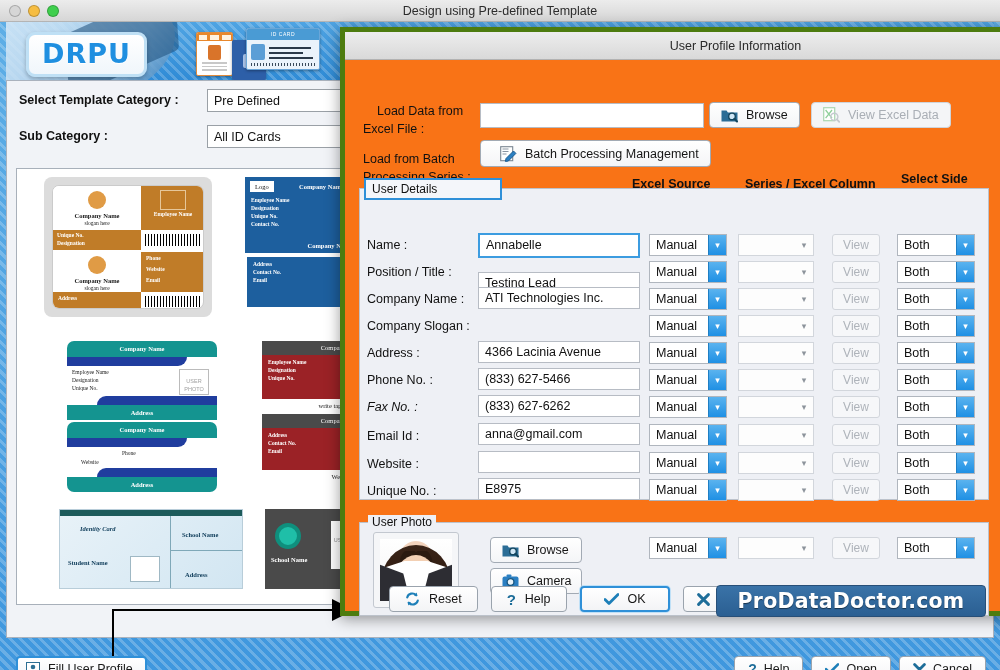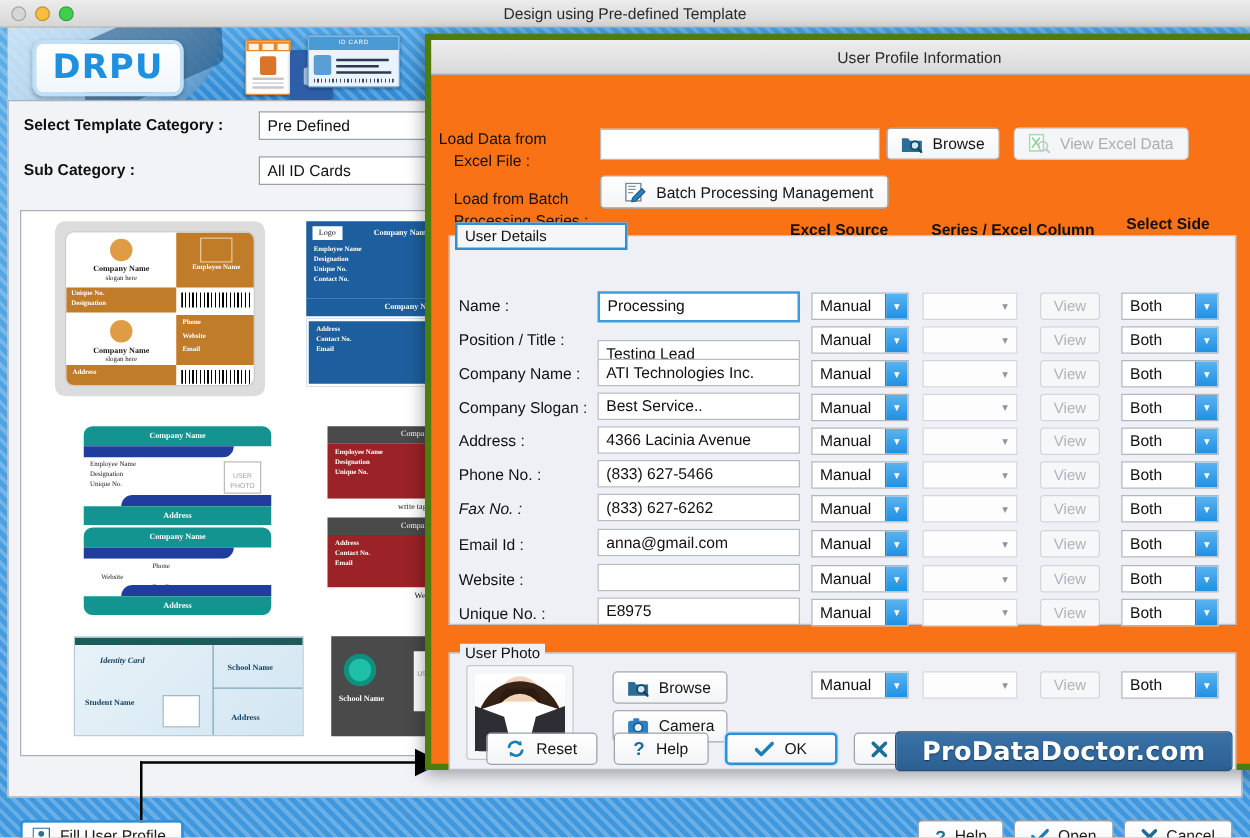--- a/index.html
+++ b/index.html
@@ -536,21 +536,21 @@
         <span>Cancel</span>
       </div>
     </div>
   </div>
 
   <div class="dialog">
     <div class="dlg-title">User Profile Information</div>
 
     <div class="dlg-body">
 
-      <div class="flabel" style="left:6px; top:44px;">Load Data from</div>
+      <div class="flabel" style="left:32px; top:44px;">Load Data from</div>
       <div class="flabel" style="left:18px; top:62px;">Excel File :</div>
       <div class="txt" style="left:135px; top:43px; width:224px; height:25px;" title=""></div>
       <div class="pbtn" style="left:364px; top:42px;">
         <span>
           <svg width="17" height="15" viewBox="0 0 17 15">
             <path d="M0.5 2.5h5l1.4 2h9.6v9H0.5z" fill="#2b6d96"></path>
             <circle cx="11" cy="8.4" r="3.3" fill="#cfe6f5" stroke="#13465f" stroke-width="1.4"></circle>
             <path d="M13.4 10.8l2.6 2.7" stroke="#13465f" stroke-width="2" stroke-linecap="round"></path>
           </svg>
         </span>
@@ -583,21 +583,21 @@
 
       <div class="colhdr" style="left:287px; top:117px;">Excel Source</div>
       <div class="colhdr" style="left:400px; top:117px;text-align:center;">Series / Excel Column</div>
       <div class="colhdr" style="left:556px; top:112px;">Select Side</div>
 
       <div class="group" style="left:14px; top:128px; width:630px; height:312px;">
         <div class="group-cap" style="border:2px solid #2f90d8; background:#f4f6fa; padding:2px 6px; top:-11px; left:4px; min-width:138px;">User Details</div>
       </div>
 
       <div class="flabel" style="left:22px; top:178px;">Name :</div>
-      <div class="txt focused" style="left:133px; top:173px; width:162px; height:25px;">Processing</div>
+      <div class="txt focused" style="left:133px; top:173px; width:162px; height:25px;">Annabelle</div>
       <div class="combo" style="left:304px; top:174px; width:78px;">
         <span class="cv">Manual</span>
         <span class="carrow">▾</span>
       </div>
       <div class="combo ghost" style="left:393px; top:174px; width:76px;">
         <span class="cv"></span>
         <span class="carrow">▾</span>
       </div>
       <div class="viewbtn" style="left:487px; top:174px;">View</div>
       <div class="combo" style="left:552px; top:174px; width:78px;">
@@ -631,21 +631,20 @@
         <span class="cv"></span>
         <span class="carrow">▾</span>
         </div>
       <div class="viewbtn" style="left:487px; top:228px;">View</div>
       <div class="combo" style="left:552px; top:228px; width:78px;">
         <span class="cv">Both</span>
         <span class="carrow">▾</span>
         </div>
 
       <div class="flabel" style="left:22px; top:259px;">Company Slogan :</div>
-      <div class="txt" style="left:133px; top:254px; width:162px;">Best Service..</div>
       <div class="combo" style="left:304px; top:255px; width:78px;">
         <span class="cv">Manual</span>
         <span class="carrow">▾</span>
         </div>
       <div class="combo ghost" style="left:393px; top:255px; width:76px;">
         <span class="cv"></span>
         <span class="carrow">▾</span>
         </div>
       <div class="viewbtn" style="left:487px; top:255px;">View</div>
       <div class="combo" style="left:552px; top:255px; width:78px;">

